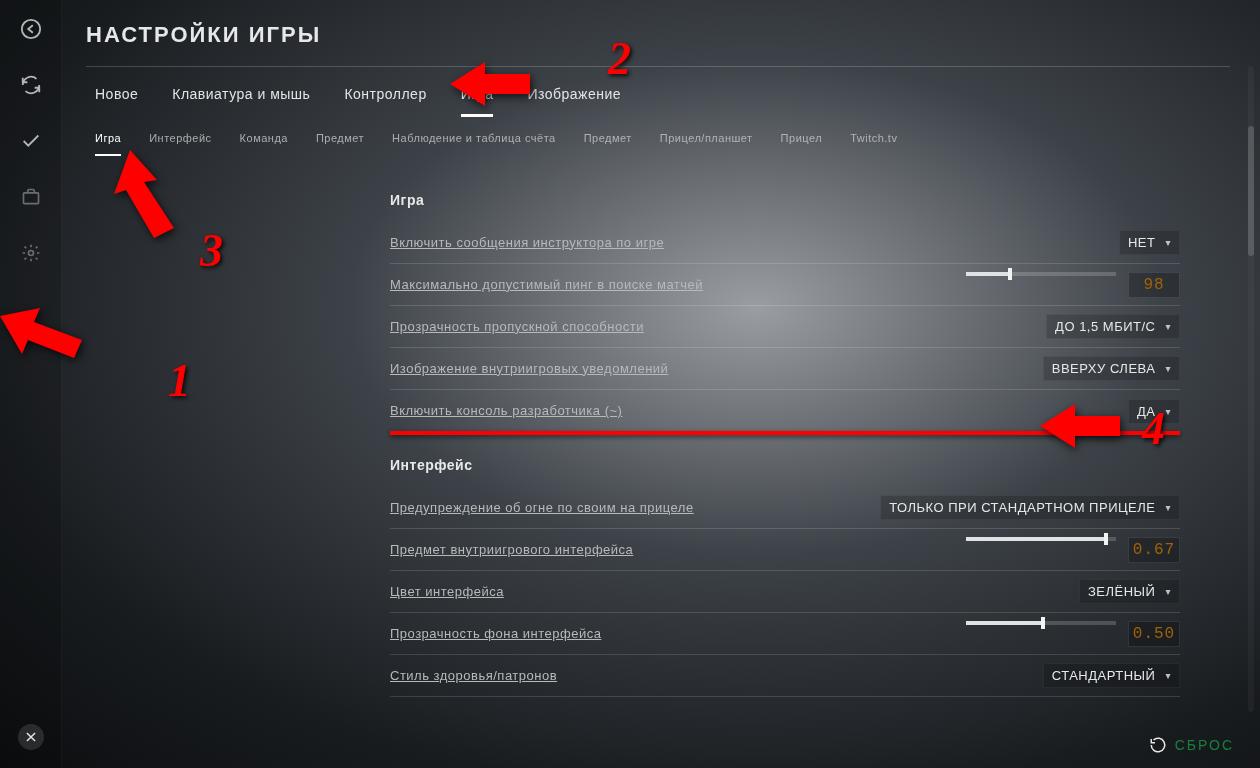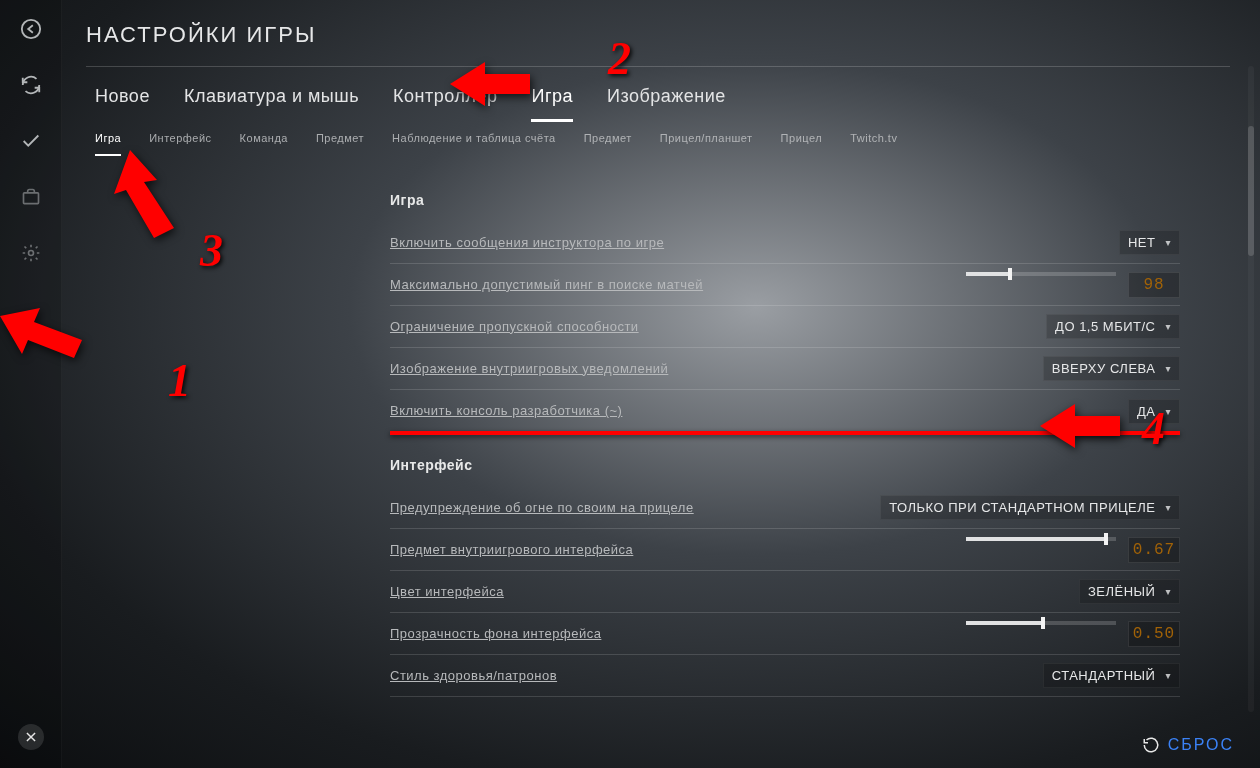--- a/index.html
+++ b/index.html
@@ -29,33 +29,33 @@
     position: absolute; bottom: 18px; left: 18px;
     width: 26px; height: 26px; border-radius:50%;
     background: rgba(255,255,255,0.12);
     display:flex;align-items:center;justify-content:center;cursor:pointer;
   }
   .sb-close svg { stroke:#e6e6e6; stroke-width:2.5; }
 
   
   .page-title {
     position: absolute; left: 86px; top: 22px;
-    font-size: 22px; font-weight: 400; letter-spacing: 2px;
+    font-size: 22px; font-weight: 700; letter-spacing: 2px;
     color: #e6e7e8; text-transform: uppercase;
   }
 
   .divider-top {
     position: absolute; left: 86px; right: 30px; top: 66px;
     height: 1px; background: rgba(255,255,255,0.18);
   }
 
   
   .primary-tabs {
     position: absolute; left: 95px; top: 80px;
-    display: flex; gap: 34px; font-size: 18px;
+    display: flex; gap: 34px; font-size: 14px;
   }
   .primary-tabs .ptab {
     padding: 6px 0 12px 0; cursor: pointer; color:#e3e4e5; font-weight:500;
   }
   .primary-tabs .ptab.active {
     color:#fff; border-bottom:3px solid #fff;
   }
 
   
   .secondary-tabs {
@@ -101,21 +101,21 @@
 
   .red-underline {
     height:4px; background:#ff0000; margin-top:-1px; margin-bottom:22px;
     box-shadow: 0 2px 5px rgba(0,0,0,0.6);
   }
 
   
   .reset-btn {
     position: absolute; right: 26px; bottom: 14px;
     display:flex; align-items:center; gap:8px;
-    font-size:16px; letter-spacing:2px; color:#3b82f6; cursor:pointer;
+    font-size:14px; letter-spacing:2px; color:#15803d; cursor:pointer;
     text-transform:uppercase;
   }
   .reset-btn svg{ stroke:#e8e8e8; fill:none; stroke-width:2;}
 
   
   .anno-num {
     position:absolute; font-family:"Comic Sans MS","Brush Script MT",cursive;
     font-size:46px; font-style:italic; font-weight:700; color:#ff0000;
     text-shadow: 2px 2px 4px rgba(0,0,0,0.85);
     pointer-events:none;
@@ -216,21 +216,21 @@
     <div class="ctrl">
       <div class="slider">
         <div class="fill" style="width:28%"></div>
           <div class="thumb" style="left:28%"></div>
       </div>
       <div class="valbox">98</div>
     </div>
   </div>
 
   <div class="row">
-    <div class="label">Ограничение пропускной способности</div>
+    <div class="label">Прозрачность пропускной способности</div>
     <div class="ctrl">
       <div class="dropdown">
         <span>ДО 1,5 МБИТ/С</span>
           <span class="chev">▾</span>
       </div>
     </div>
   </div>
 
   <div class="row">
     <div class="label">Изображение внутриигровых уведомлений</div>

